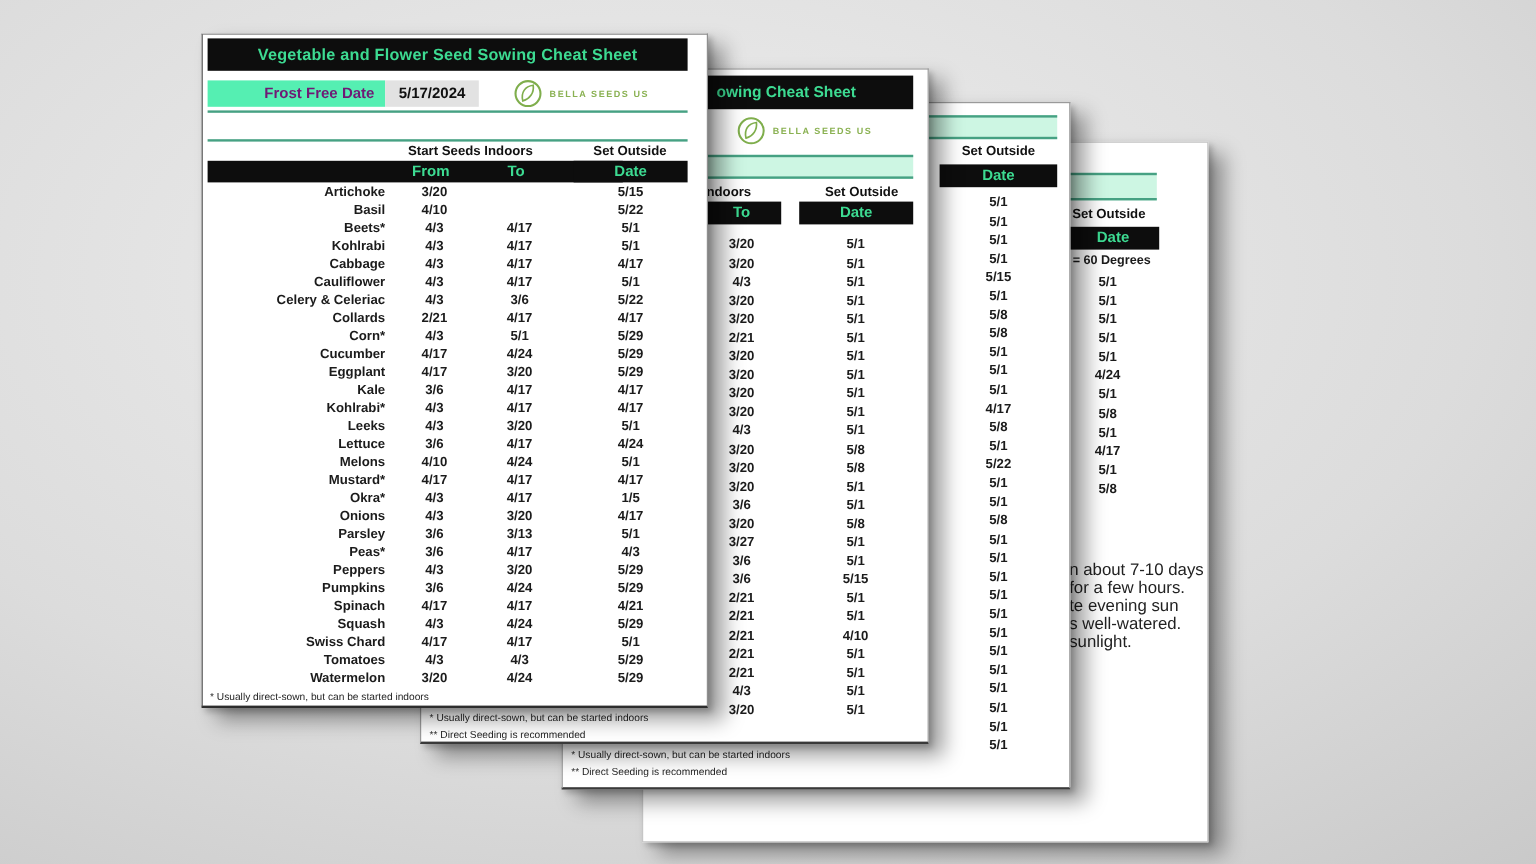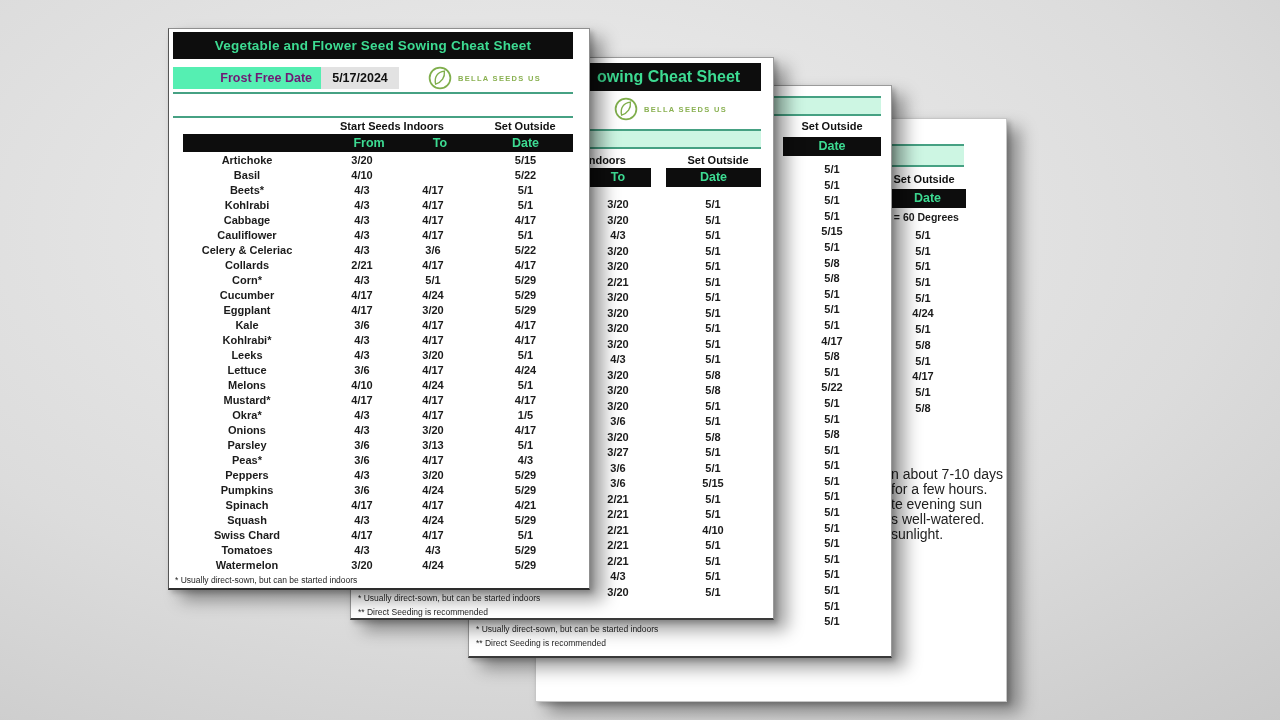--- a/index.html
+++ b/index.html
@@ -21,39 +21,39 @@
   .p1 .logo{left:258px;top:34px;height:30px;}
   .logo-text{position:static !important;font-size:7.5px;font-weight:bold;color:var(--logo-green);letter-spacing:1.3px;white-space:nowrap;}
   .logo svg{position:static !important;}
   .rule{background:var(--rule-teal);height:2px;}
   .p1 .rule-a{left:4px;top:63px;width:400px;}
   .p1 .section-band{left:4px;top:66px;width:400px;height:20px;background:var(--mint-pale);font-size:14px;font-weight:bold;color:#0c0c0c;text-align:center;line-height:20px;}
   .p1 .rule-b{left:4px;top:87px;width:400px;}
   .colgroup{font-size:11px;font-weight:bold;color:#111;text-align:center;}
   .p1 .grp-indoors{left:103px;top:90px;width:240px;height:14px;line-height:14px;}
   .p1 .grp-outside{left:296px;top:90px;width:120px;height:14px;line-height:14px;}
-  .p1 .hdr-bar1{left:14px;top:105px;width:346px;height:18px;background:var(--bar-black);}
+  .p1 .hdr-bar1{left:4px;top:105px;width:346px;height:18px;background:var(--bar-black);}
   .p1 .hdr-bar1 span{color:var(--accent-green);font-weight:bold;font-size:12.5px;line-height:18px;text-align:center;top:0;height:18px;}
   .p1 .h-from{left:146px;width:80px;}
   .p1 .h-to{left:217px;width:80px;}
   .p1 .hdr-bar2{left:309px;top:105px;width:95px;height:18px;background:var(--bar-black);color:var(--accent-green);font-weight:bold;font-size:12.5px;line-height:18px;text-align:center;}
   .p1 .rows{left:4px;top:124px;width:400px;height:420px;}
   .p1 .footnote{left:6px;top:546px;width:300px;font-size:8.5px;color:#1e1e1e;}
   .row{position:relative !important;height:15px;line-height:15px;font-size:11px;font-weight:600;color:#1b1b1b;left:0 !important;top:auto !important;width:auto !important;}
   .row span{position:absolute;top:0;height:15px;}
-  .c-name{left:0;width:148px;text-align:center;}
+  .c-name{left:0;width:148px;text-align:right;}
   .c-from{left:150px;width:78px;text-align:center;}
   .c-to{left:221px;width:78px;text-align:center;}
   .c-date{left:305px;width:95px;text-align:center;}
 
   
   .p2{left:350px;top:57px;width:422px;height:560px;z-index:3;border:1px solid #9a9a9a;border-bottom:2px solid #3a3a3a;}
   .p2 *{position:absolute;box-sizing:border-box;}
   .p2 .titlebar{left:8px;top:5px;width:402px;height:28px;}
-  .p2 .title-frag{left:238px;top:0;height:28px;line-height:28px;font-size:16px;color:var(--accent-green);font-weight:bold;}
+  .p2 .title-frag{left:238px;top:0;height:28px;line-height:28px;font-size:13px;color:var(--accent-green);font-weight:bold;}
   .p2 .logo{left:262px;top:36px;height:30px;}
   .p2 .mint-band{left:8px;top:71px;width:402px;height:20px;background:var(--mint-pale);border-top:2px solid var(--rule-teal);border-bottom:2px solid var(--rule-teal);}
   .p2 .grp-indoors{left:175px;top:95px;width:100px;height:14px;line-height:14px;text-align:right;}
   .p2 .grp-outside{left:317px;top:95px;width:100px;height:14px;line-height:14px;text-align:center;}
   .p2 .hdr-bar1{left:8px;top:110px;width:292px;height:19px;background:var(--bar-black);}
   .p2 .hdr-bar1 span{left:219px;width:80px;top:0;height:19px;line-height:19px;text-align:center;color:var(--accent-green);font-weight:bold;font-size:12.5px;}
   .p2 .hdr-bar2{left:315px;top:110px;width:95px;height:19px;background:var(--bar-black);color:var(--accent-green);font-weight:bold;font-size:12.5px;line-height:19px;text-align:center;}
   .p2 .rows{left:0;top:139px;width:422px;height:404px;}
   .row2{position:relative !important;height:15.5px;line-height:15.5px;font-size:11px;font-weight:600;color:#1b1b1b;left:0 !important;top:auto !important;width:auto !important;}
   .row2 span{position:absolute;top:0;}

